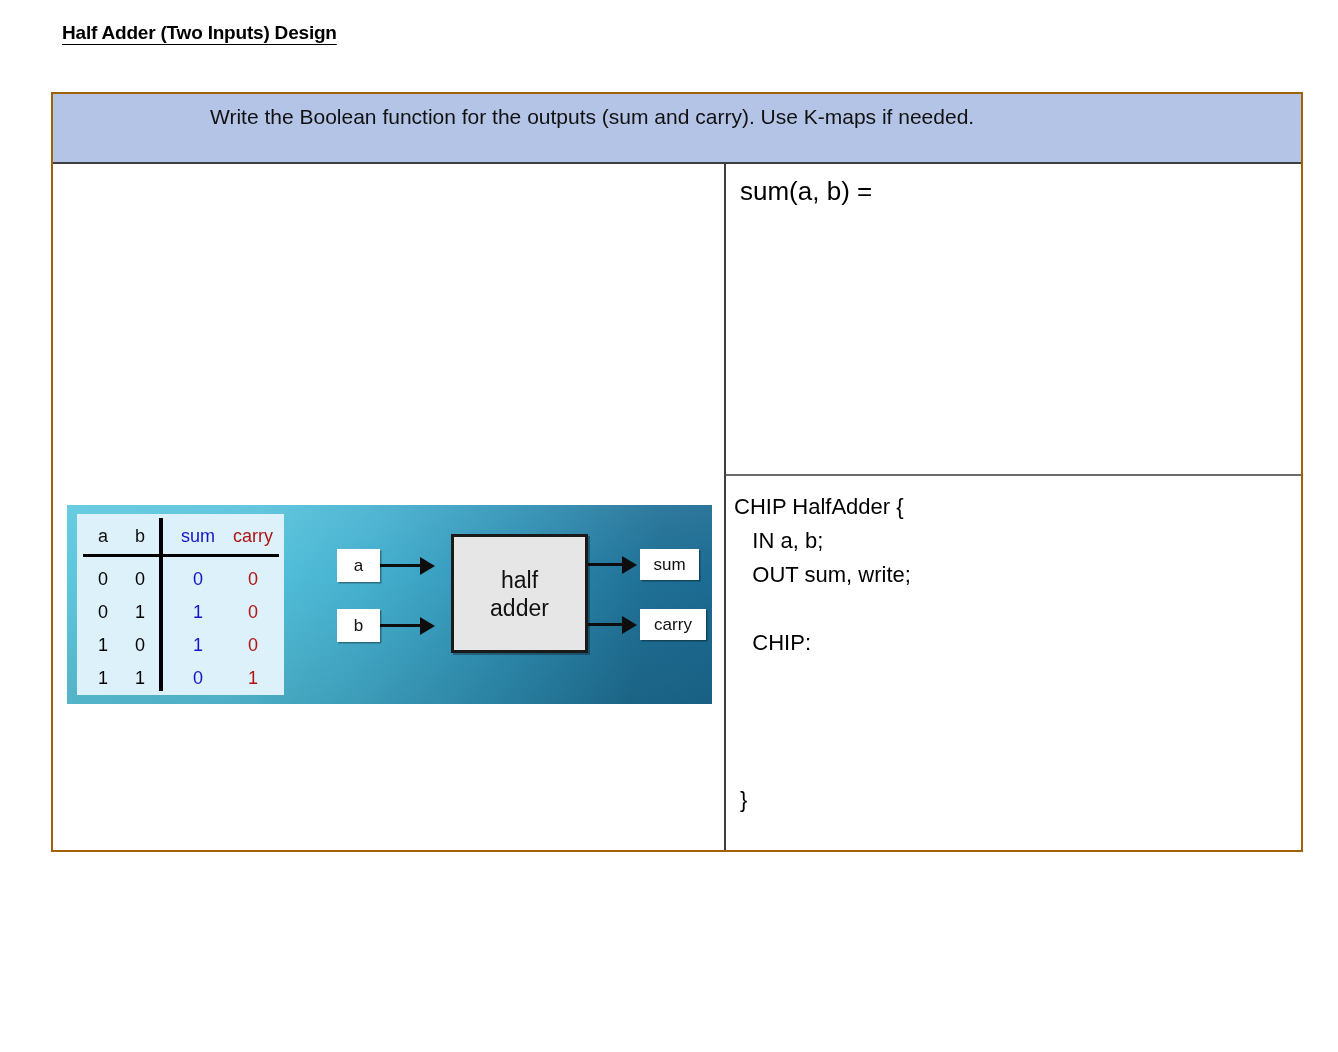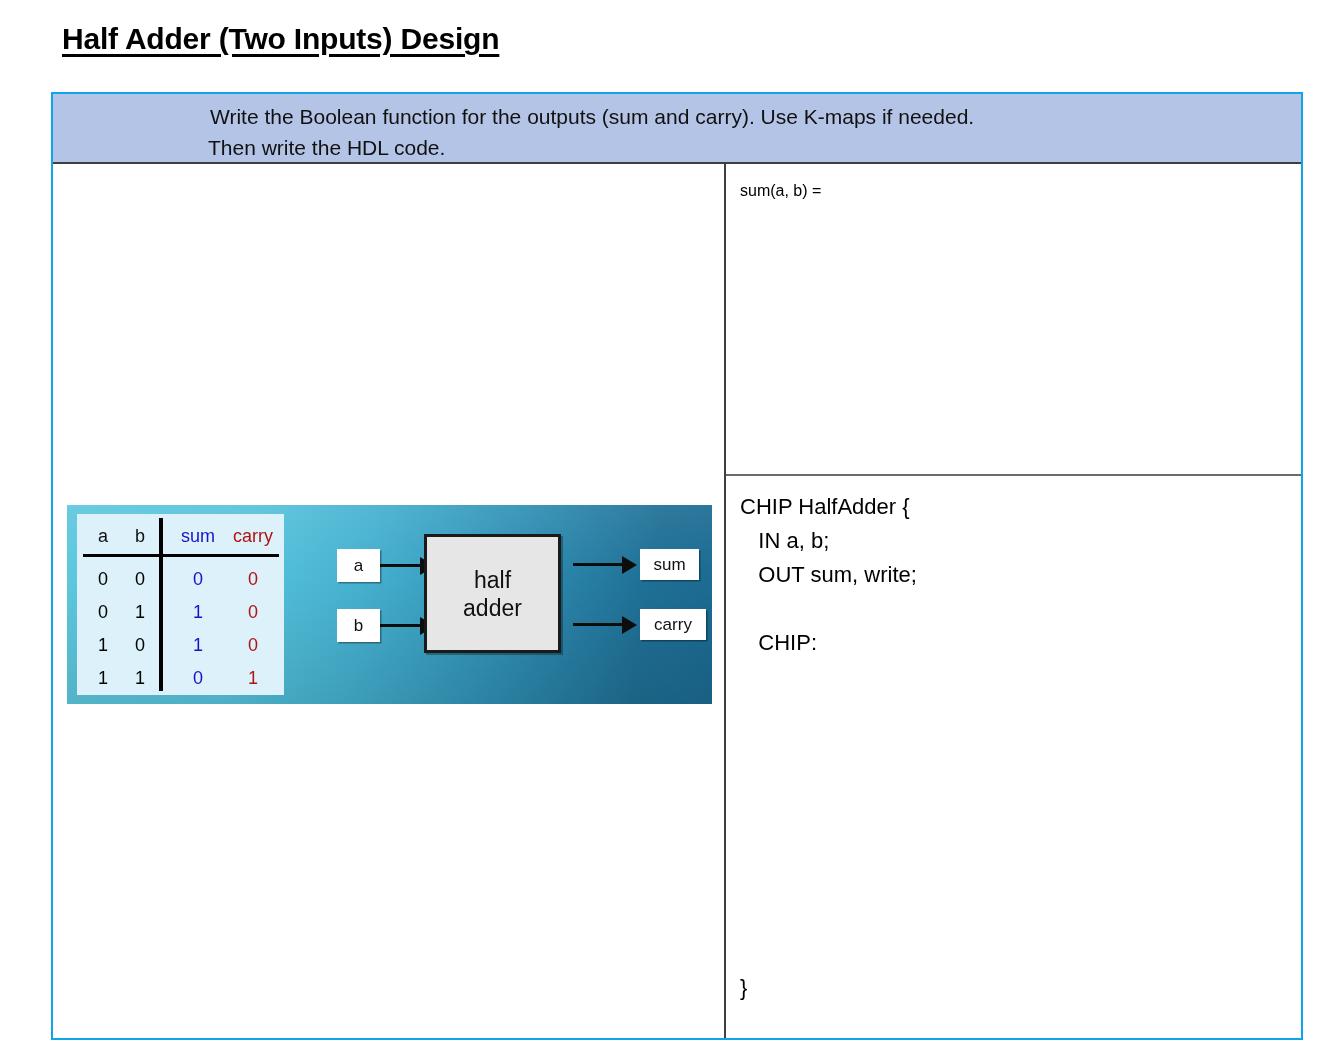--- a/index.html
+++ b/index.html
@@ -14,36 +14,36 @@
     color: #000000;
     position: relative;
     overflow: hidden;
   }
 
   
   .page-title {
     position: absolute;
     left: 62px;
     top: 22px;
-    font-size: 30px;
+    font-size: 19px;
     font-weight: bold;
     letter-spacing: -0.2px;
     text-decoration: underline;
     text-underline-offset: 5px;
     white-space: nowrap;
   }
 
   
   .worksheet {
     position: absolute;
     left: 51px;
     top: 92px;
     width: 1252px;
-    height: 948px;
-    border: 2px solid #0ea5e9;
+    height: 760px;
+    border: 2px solid #a16207;
     box-sizing: border-box;
     background: #ffffff;
   }
 
   .prompt-bar {
     position: absolute;
     left: 0;
     top: 0;
     width: 100%;
     height: 70px;
@@ -85,25 +85,25 @@
     height: 312px;
     box-sizing: border-box;
     border-bottom: 2px solid #6a6a6a;
     position: relative;
     padding: 13px 0 0 14px;
   }
   .cell-hdl {
     flex: 1;
     box-sizing: border-box;
     position: relative;
-    padding: 14px 0 0 14px;
+    padding: 14px 0 0 8px;
     border-radius: 18px;
   }
   .fn-line {
-    font-size: 16px;
+    font-size: 26px;
     line-height: 28px;
     white-space: nowrap;
   }
   .fn-gap { height: 104px; }
 
   .hdl-line {
     font-size: 22px;
     line-height: 34px;
     white-space: pre;
   }
@@ -203,21 +203,21 @@
     z-index: 3;
     box-shadow: 1.5px 1.5px 0 rgba(0,0,0,0.35);
   }
   .lbl-a     { left: 270px; top: 44px;  width: 43px; height: 33px; }
   .lbl-b     { left: 270px; top: 104px; width: 43px; height: 33px; }
   .lbl-sum   { left: 573px; top: 44px;  width: 59px; height: 31px; }
   .lbl-carry { left: 573px; top: 104px; width: 66px; height: 31px; }
 
   .bd-box {
     position: absolute;
-    left: 357px;
+    left: 384px;
     top: 29px;
     width: 137px;
     height: 119px;
     background: #e6e6e6;
     border: 3px solid #1a1a1a;
     box-sizing: border-box;
     z-index: 3;
     display: flex;
     flex-direction: column;
     align-items: center;
@@ -256,21 +256,20 @@
 </style>
 </head>
 <body>
 
 <div class="page-title">Half Adder (Two Inputs) Design</div>
 
 <div class="worksheet">
 
   <div class="prompt-bar">
     <div class="prompt-line">Write the Boolean function for the outputs (sum and carry).  Use K-maps if needed.</div>
-    <div class="prompt-line second">Then write the HDL code.</div>
   </div>
 
   <div class="cols">
 
     <div class="col-left">
 
       <div class="figure">
 
         <div class="tt">
           <div class="tt-vline"></div>

